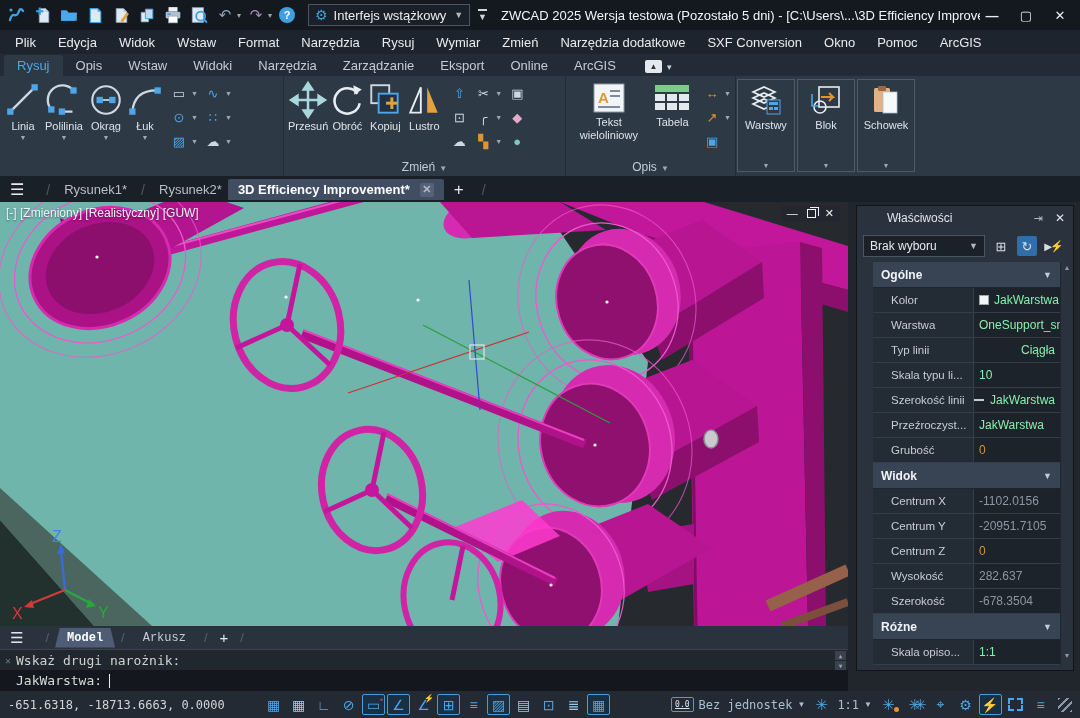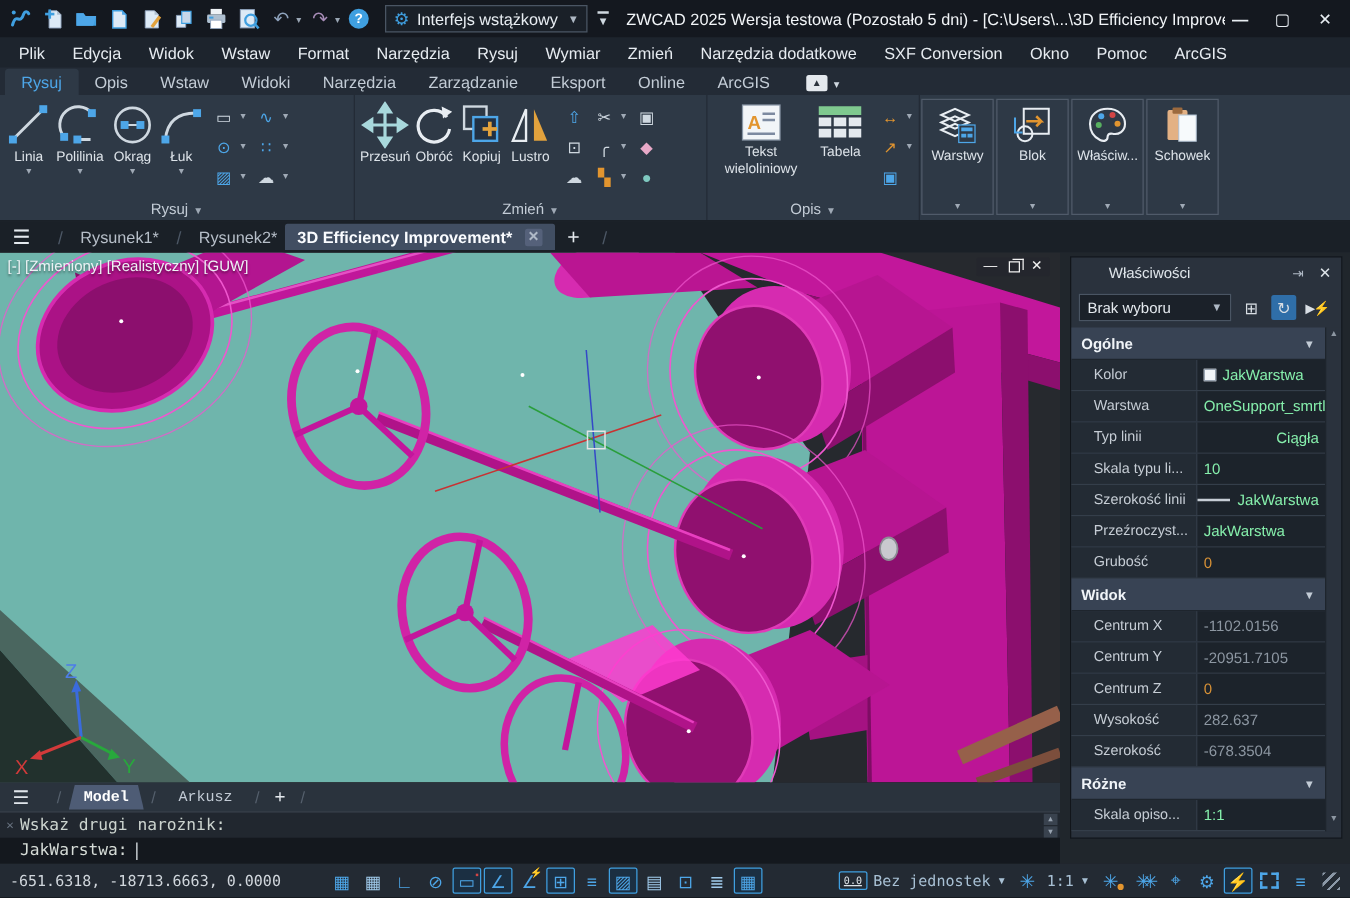--- a/index.html
+++ b/index.html
@@ -113,21 +113,21 @@
   .props-title{font-size:12px;color:#dfe5ea;margin-left:22px;}
   .props-pin{margin-left:auto;color:#aeb8c4;font-size:11px;}
   .props-close{margin-left:12px;color:#dfe5ea;font-size:12px;}
   .props-toolbar{height:32px;display:flex;align-items:center;padding:0 6px;gap:6px;}
   .sel-combo{width:122px;height:22px;background:#1b2129;border:1px solid #4a5563;display:flex;
              align-items:center;padding:0 6px;font-size:12px;color:#e4e9ee;}
   .sel-combo .cbx-arrow{margin-left:auto;font-size:9px;color:#aeb8c4;}
   .ptool{width:20px;height:20px;display:flex;align-items:center;justify-content:center;font-size:13px;color:#d8dee4;}
   .ptool.hl{background:#2f6ea8;border-radius:2px;}
   .ptool .bolt{color:#e2952f;font-size:11px;margin-left:-4px;}
-  .pbody{position:relative;}
+  .pbody{position:relative;margin-left:16px;}
   .psec{height:26px;background:#384354;display:flex;align-items:center;padding:0 8px;margin-right:13px;
         border-bottom:1px solid #1e252d;}
   .psec .psec-name{font-size:12px;font-weight:bold;color:#f0f4f8;}
   .psec .psec-arr{margin-left:auto;color:#c3ccd6;font-size:9px;}
   .prow{height:25px;display:flex;margin-right:13px;border-bottom:1px solid #343e4a;}
   .plabel{width:101px;background:#232b34;display:flex;align-items:center;padding-left:18px;
           font-size:11.5px;color:#c6cdd5;white-space:nowrap;overflow:hidden;border-right:1px solid #343e4a;}
   .pvalue{flex:1;background:#1c232b;display:flex;align-items:center;padding:0 5px;font-size:12px;
           color:#86efac;white-space:nowrap;overflow:hidden;}
   .pvalue.right{justify-content:flex-end;}
@@ -352,23 +352,20 @@
           <div class="srow">
               <span class="sico blue">∷</span>
               <span class="sarr">▼</span>
             </div>
           <div class="srow">
               <span class="sico">☁</span>
               <span class="sarr">▼</span>
             </div>
         </div>
       </div>
-      <div class="pfoot">
-        <span>Rysuj</span><span class="arr">▼</span>
-      </div>
     </div>
 
     <div class="rpanel" style="width:282px">
       <div class="ptools">
         <div class="bigbtn">
           <svg width="40" height="38" viewBox="0 0 36 36">
               <g stroke="#a8d8dc" stroke-width="2.4" fill="#a8d8dc">
                 <line x1="18" y1="8" x2="18" y2="28"></line>
                 <line x1="8" y1="18" x2="28" y2="18"></line>
                 <path d="M18 2l4 6h-8z"></path>
@@ -505,31 +502,20 @@
       <span class="carr">▼</span>
     </div>
     <div class="cpanel">
       <svg width="34" height="32" viewBox="0 0 34 32">
           <rect x="10" y="3" width="20" height="20" fill="none" stroke="#e8edf2" stroke-width="1.6"></rect>
           <path d="M12 13 h12 l-4 -4 m4 4 l-4 4" stroke="#e2952f" stroke-width="2" fill="none"></path>
           <circle cx="11" cy="23" r="6" fill="none" stroke="#e8edf2" stroke-width="1.6"></circle>
           <path d="M3 10 v12 h6" fill="none" stroke="#4da6e8" stroke-width="1.6"></path>
         </svg>
       <span class="clabel">Blok</span>
-      <span class="carr">▼</span>
-    </div>
-    <div class="cpanel">
-      <svg width="34" height="32" viewBox="0 0 34 32">
-          <path d="M17 3 C26 3 31 9 31 15 C31 21 26 24 21 23 C18 22.4 17 24 17 26 C17 28.5 14 29.5 11 28 C5 25 3 21 3 15 C3 8 9 3 17 3 Z" fill="none" stroke="#e8edf2" stroke-width="1.7"></path>
-          <circle cx="12" cy="9" r="2.4" fill="#4da6e8"></circle>
-          <circle cx="21" cy="8" r="2.4" fill="#d24545"></circle>
-          <circle cx="25" cy="15" r="2.4" fill="#e2952f"></circle>
-          <circle cx="10" cy="16" r="2.4" fill="#58b060"></circle>
-        </svg>
-      <span class="clabel">Właściw...</span>
       <span class="carr">▼</span>
     </div>
     <div class="cpanel">
       <svg width="34" height="32" viewBox="0 0 34 32">
           <rect x="5" y="4" width="16" height="24" rx="1.5" fill="#e3b184"></rect>
           <rect x="9" y="2" width="8" height="5" rx="1" fill="#9c6a3e"></rect>
           <rect x="14" y="8" width="14" height="21" fill="#f7fafc" stroke="#aebfd0" stroke-width=".8"></rect>
         </svg>
       <span class="clabel">Schowek</span>
       <span class="carr">▼</span>

